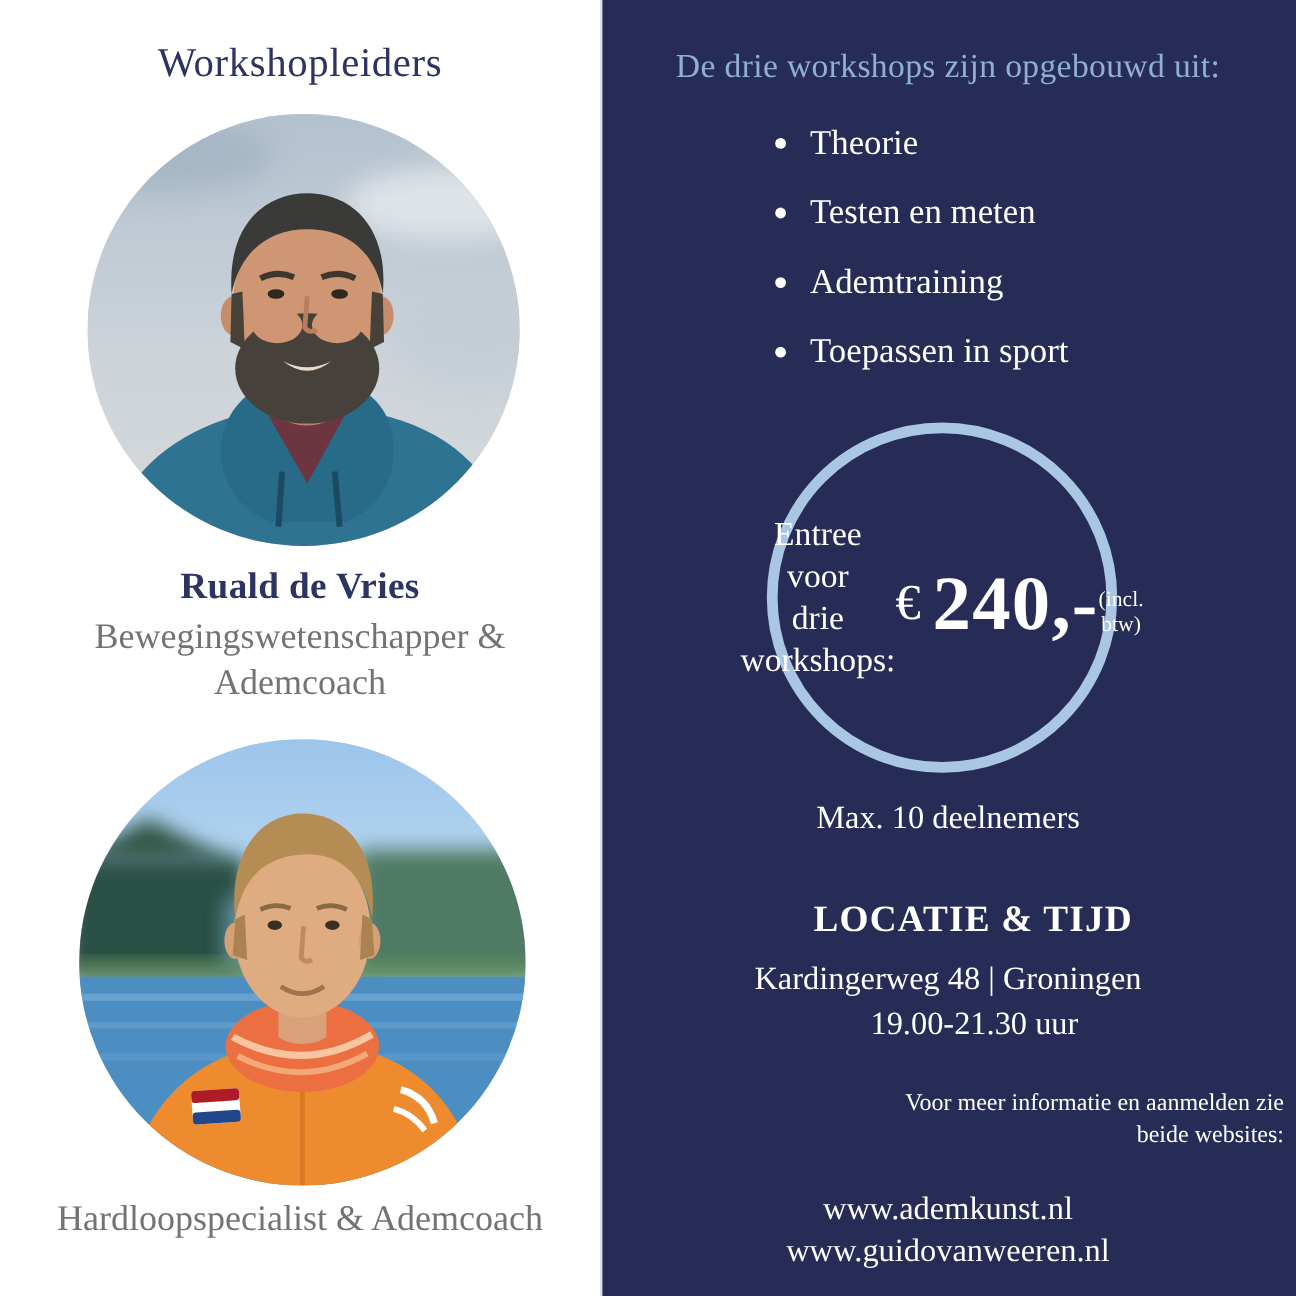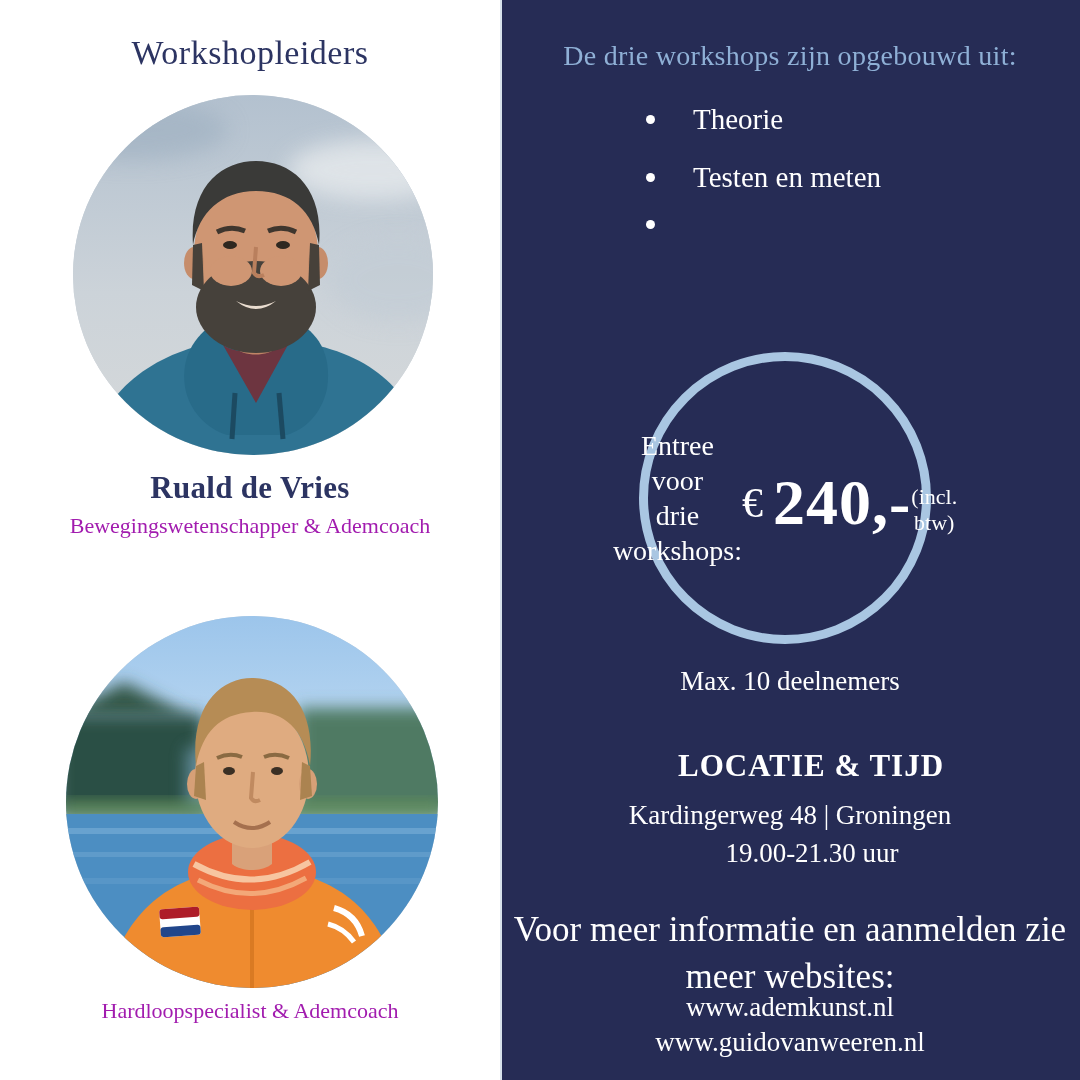--- a/index.html
+++ b/index.html
@@ -16,51 +16,51 @@
   .photo-circle{
     position:absolute;border-radius:50%;overflow:hidden;background:#c7d0d8;
   }
   .photo-1{left:73px;top:95px;width:360px;height:360px;}
   .photo-2{left:66px;top:616px;width:372px;height:372px;}
   .photo-circle svg{display:block;width:100%;height:100%;}
   .leader-block{position:absolute;left:0;width:500px;text-align:center;color:#2c3462;}
   .leader-block-1{top:470px;}
   .leader-block-2{top:991px;}
   .leader-name{font-size:31px;font-weight:700;letter-spacing:.3px;}
-  .leader-role{font-size:22px;font-weight:400;line-height:1.28;margin:6px auto 0;max-width:420px;color:#a21caf;}
+  .leader-role{font-size:30px;font-weight:400;line-height:1.28;margin:6px auto 0;max-width:420px;color:#737373;}
   
   .right-panel{
     position:absolute;left:500px;top:0;width:580px;height:1080px;background:#262c55;
     color:#ffffff;box-shadow:inset 2px 0 0 #d8e2ec;
   }
   .workshops-heading{
     position:absolute;top:40px;left:0;width:580px;text-align:center;
     font-size:28px;color:#8fb0d6;letter-spacing:.3px;
   }
   .bullet-list{position:absolute;top:104px;left:146px;margin:0;padding:0;list-style:none;}
-  .bullet-item{display:flex;align-items:center;margin-bottom:26px;font-size:29px;line-height:1.1;color:#ffffff;gap:18px;}
+  .bullet-item{display:flex;align-items:center;margin-bottom:26px;font-size:29px;line-height:1.1;color:#ffffff;}
   .bullet-dot{width:9px;height:9px;border-radius:50%;background:#ffffff;margin-right:20px;flex:0 0 9px;}
   .price-circle{
     position:absolute;left:139px;top:352px;width:292px;height:292px;border-radius:50%;
     border:9px solid #a9c6e2;box-sizing:border-box;
     display:flex;align-items:center;justify-content:center;text-align:center;
   }
   .price-intro{font-size:28px;line-height:1.25;color:#ffffff;}
   .price-row{display:flex;align-items:center;justify-content:center;margin-top:10px;}
   .price-currency{font-size:42px;font-weight:400;margin-right:10px;}
   .price-amount{font-size:64px;font-weight:800;letter-spacing:1px;}
-  .price-note{font-size:22px;margin-top:23px;color:#ffffff;}
+  .price-note{font-size:18px;margin-top:23px;color:#ffffff;}
   .capacity-text{position:absolute;top:666px;left:0;width:580px;text-align:center;font-size:27px;}
   .location-heading{
     position:absolute;top:748px;left:0;width:580px;text-align:center;
     font-size:31px;font-weight:800;letter-spacing:1px;margin-left:21px;
   }
   .location-address{position:absolute;top:800px;left:0;width:580px;text-align:center;font-size:27px;}
   .location-time{position:absolute;top:838px;left:0;width:624px;text-align:center;font-size:27px;}
-  .info-block{position:absolute;top:906px;left:10px;width:560px;text-align:center;font-size:35px;line-height:1.35;}
+  .info-block{position:absolute;top:906px;left:10px;width:560px;text-align:right;font-size:20px;line-height:1.35;}
   .websites-block{position:absolute;top:990px;left:10px;width:560px;text-align:center;font-size:27px;line-height:1.3;}
 </style>
 </head>
 <body>
 
 <div class="poster">
 
   <div class="left-panel">
 
     <div class="left-title">Workshopleiders</div>
@@ -189,20 +189,25 @@
       <li class="bullet-item">
         <span class="bullet-dot"></span>
         <span>Theorie</span>
       </li>
       <li class="bullet-item">
         <span class="bullet-dot"></span>
         <span>Testen en meten</span>
       </li>
       <li class="bullet-item">
         <span class="bullet-dot"></span>
+        <span>Ademtraining</span>
+      </li>
+      <li class="bullet-item">
+        <span class="bullet-dot"></span>
+        <span>Toepassen in sport</span>
       </li>
     </ul>
 
     <div class="price-circle">
       <div class="price-intro">
         <div>Entree voor</div>
         <div>drie workshops:</div>
       </div>
       <div class="price-row">
         <span class="price-currency">€</span>
@@ -212,21 +217,21 @@
     </div>
 
     <div class="capacity-text">Max. 10 deelnemers</div>
 
     <div class="location-heading">LOCATIE &amp; TIJD</div>
     <div class="location-address">Kardingerweg 48 | Groningen</div>
     <div class="location-time">19.00-21.30 uur</div>
 
     <div class="info-block">
       <div>Voor meer informatie en aanmelden zie</div>
-      <div>meer websites:</div>
+      <div>beide websites:</div>
     </div>
 
     <div class="websites-block">
       <div>www.ademkunst.nl</div>
       <div>www.guidovanweeren.nl</div>
     </div>
   </div>
 </div>
 
 </body></html>

